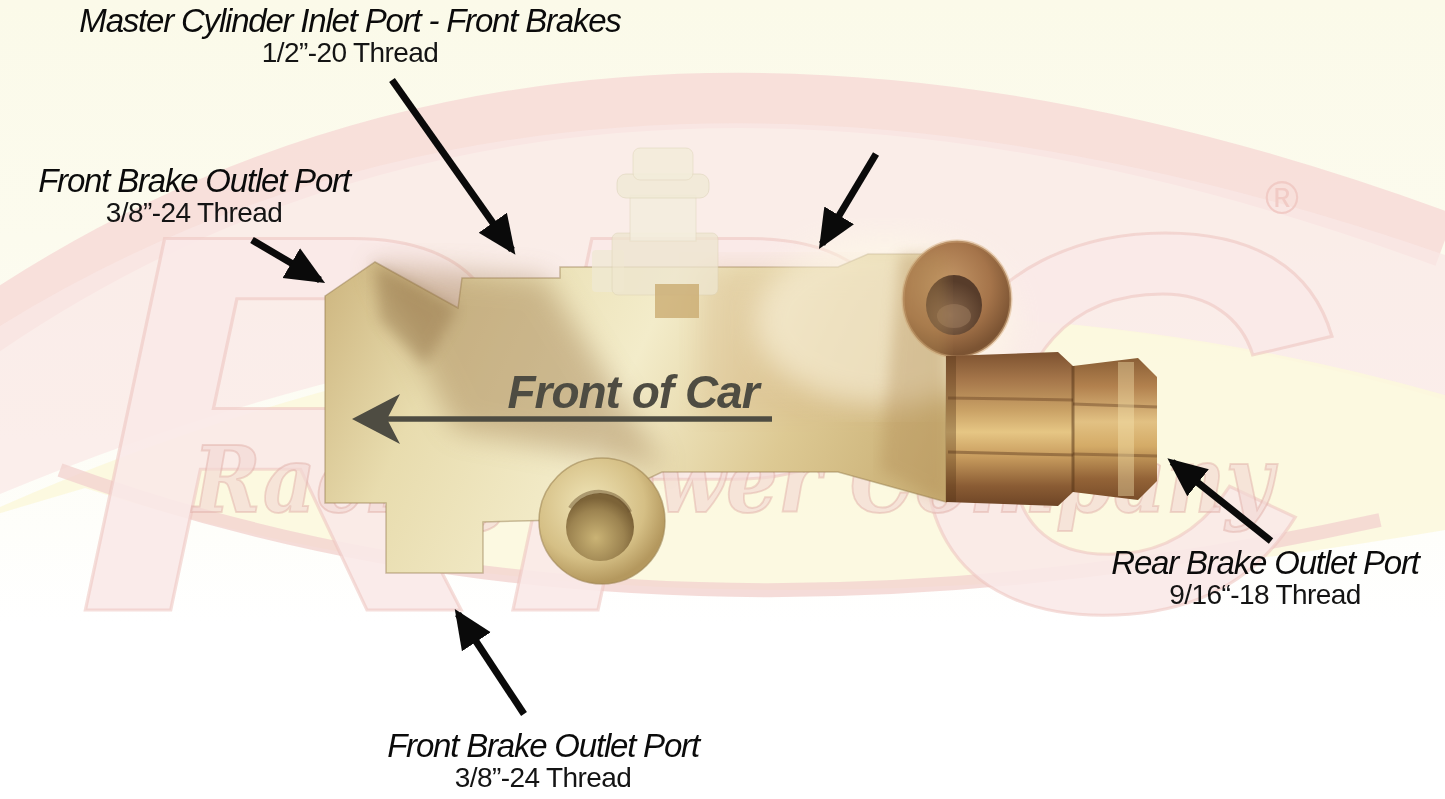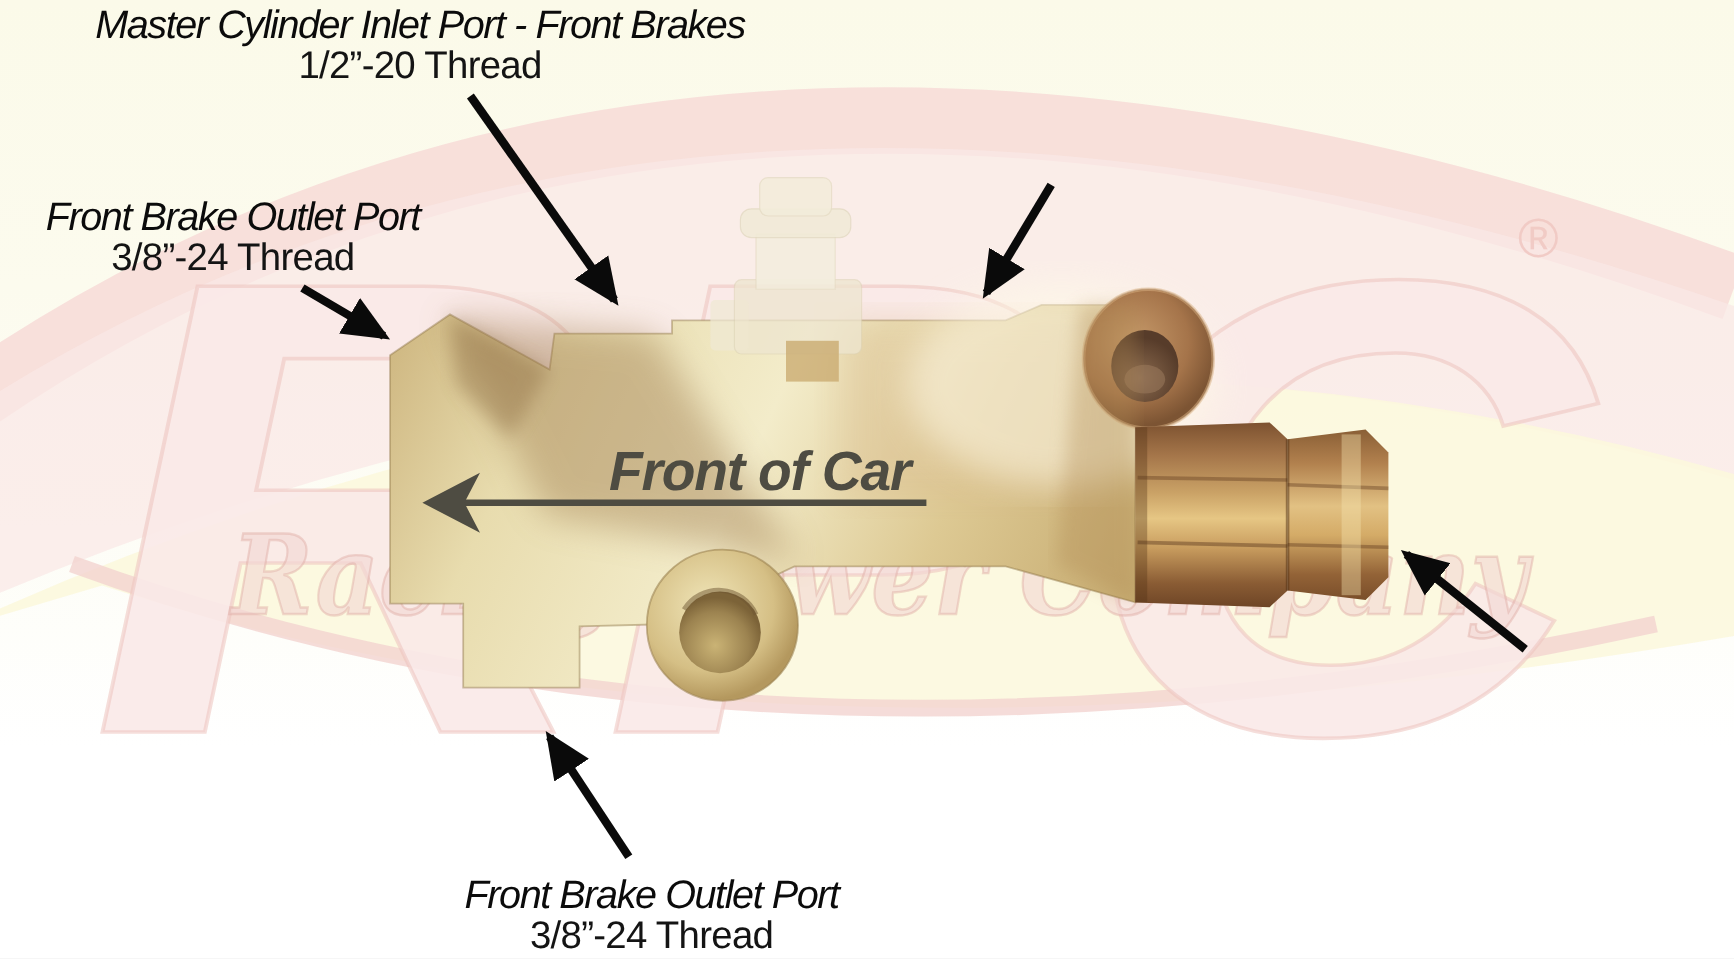--- a/index.html
+++ b/index.html
@@ -8,21 +8,21 @@
     background:linear-gradient(180deg,#fbfae9 0%,#fcfbee 30%,#fdfdf6 55%,#ffffff 78%);
     font-family:"Liberation Sans",sans-serif;
   }
   svg{position:absolute;left:0;top:0;}
   .callout{position:absolute;text-align:center;transform:translateX(-50%);white-space:nowrap;}
   .callout-title{
     font-weight:400;font-style:italic;font-size:33px;line-height:1.04;
     letter-spacing:-1.2px;color:#0b0b0b;
   }
   .callout-sub{
-    font-weight:400;font-size:32px;line-height:1.06;letter-spacing:-0.6px;color:#141414;
+    font-weight:400;font-size:28px;line-height:1.06;letter-spacing:-0.6px;color:#141414;
   }
   #c1{left:350px;top:4px;}
   #c2{left:920px;top:82px;}
   #c3{left:194px;top:164px;}
   #c4{left:1265px;top:546px;}
   #c5{left:543px;top:729px;}
   #front-of-car{
     position:absolute;left:633px;top:365px;transform:translateX(-50%);
     font-weight:700;font-style:italic;font-size:46px;letter-spacing:-1px;
     color:#4e4c42;white-space:nowrap;
@@ -178,20 +178,24 @@
   </div>
 
   <div class="callout" id="c2">
   </div>
 
   <div class="callout" id="c3">
     <div class="callout-title">Front Brake Outlet Port</div>
     <div class="callout-sub">3/8”-24 Thread</div>
   </div>
 
+  <div class="callout" id="c4">
+    <div class="callout-title">Rear Brake Outlet Port</div>
+    <div class="callout-sub">9/16“-18 Thread</div>
+  </div>
 
   <div class="callout" id="c5">
     <div class="callout-title">Front Brake Outlet Port</div>
     <div class="callout-sub">3/8”-24 Thread</div>
   </div>
 
   <div id="front-of-car">Front of Car</div>
 
 </div>
 

